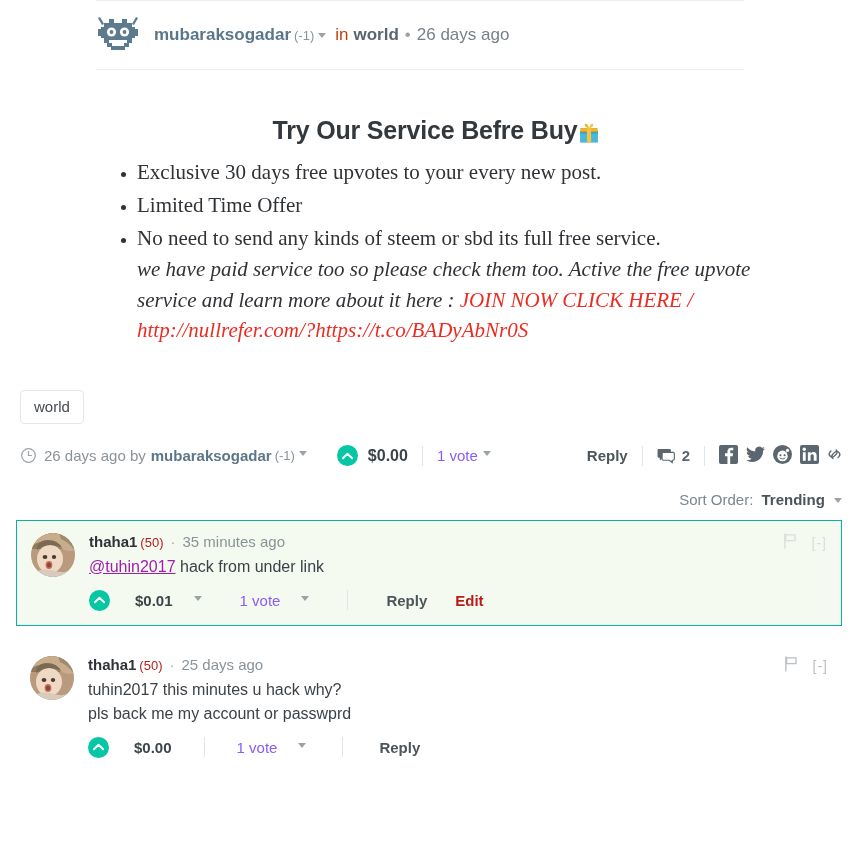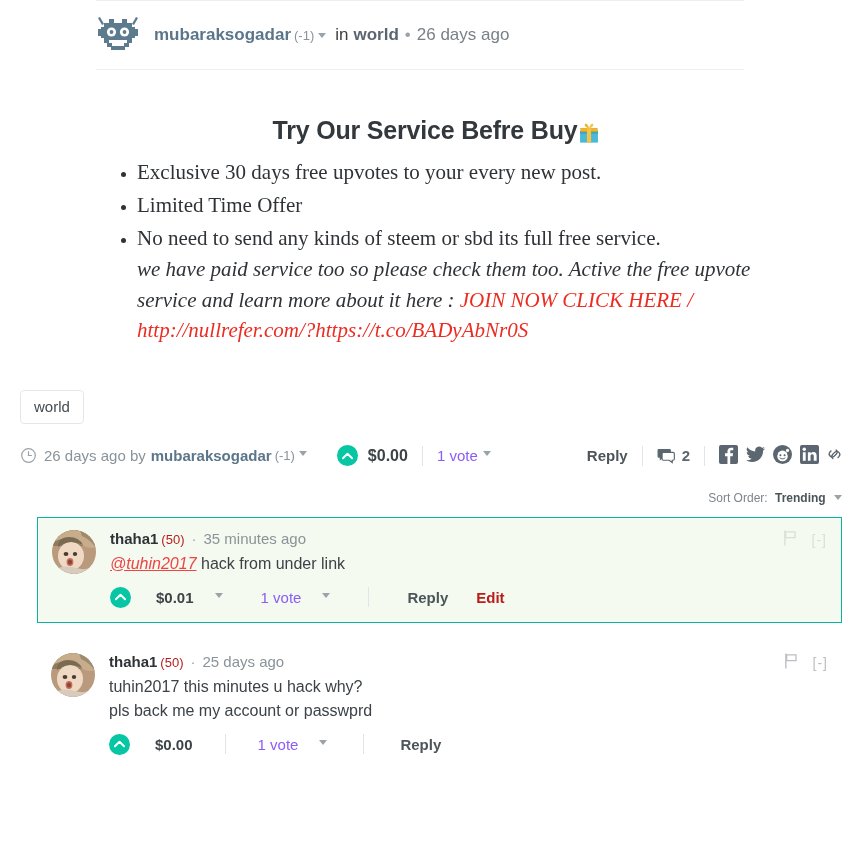--- a/index.html
+++ b/index.html
@@ -53,21 +53,21 @@
   .caret {
     display: inline-block;
     width: 0; height: 0;
     border-left: 4.5px solid transparent;
     border-right: 4.5px solid transparent;
     border-top: 5px solid #9aa3a8;
     margin-left: 4px;
     position: relative;
     top: -2px;
   }
-  .in-word { margin-left: 9px; color: #404040; }
+  .in-word { margin-left: 9px; color: #c2410c; }
   .cat { font-weight: bold; color: #5b6670; }
   .dot-sep { margin: 0 6px; color: #9aa3a8; }
 
   
   .post-body {
     margin-left: 99px;
     margin-right: 90px;
     padding-top: 46px;
   }
   .post-title {
@@ -171,28 +171,28 @@
     font-weight: bold;
   }
   .cmt-count span { margin-left: 7px; }
   .share-icons { display: flex; align-items: center; gap: 8px; }
 
   
   .sort-row {
     margin-right: 22px;
     margin-top: 20px;
     text-align: right;
-    font-size: 12px;
+    font-size: 15px;
     color: #7d868c;
   }
   .sort-val { color: #4b5458; font-weight: bold; }
 
   
   .comment {
-    margin-left: 37px;
+    margin-left: 16px;
     margin-right: 22px;
     display: flex;
     position: relative;
     box-sizing: border-box;
   }
   .comment.highlight {
     margin-top: 12px;
     background: #f4faf0;
     border: 1px solid #0ab3a0;
     padding: 12px 14px 14px 14px;
@@ -218,21 +218,21 @@
     align-items: baseline;
   }
   .cmt-author { color: #2f3337; font-weight: bold; font-size: 15px; }
   .cmt-rep { color: #b91c1c; font-size: 13px; margin-left: 3px; }
   .cmt-mid { margin: 0 7px; color: #9aa3a8; }
   .cmt-body {
     font-size: 16px;
     color: #3c4247;
     line-height: 1.5;
   }
-  .mention { color: #ef4444; font-style: italic; }
+  .mention { color: #a21caf; }
   .cmt-url {
     color: #21b498;
     word-break: break-all;
     display: block;
     line-height: 1.5;
   }
   .cmt-actions {
     display: flex;
     align-items: center;
     margin-top: 11px;

